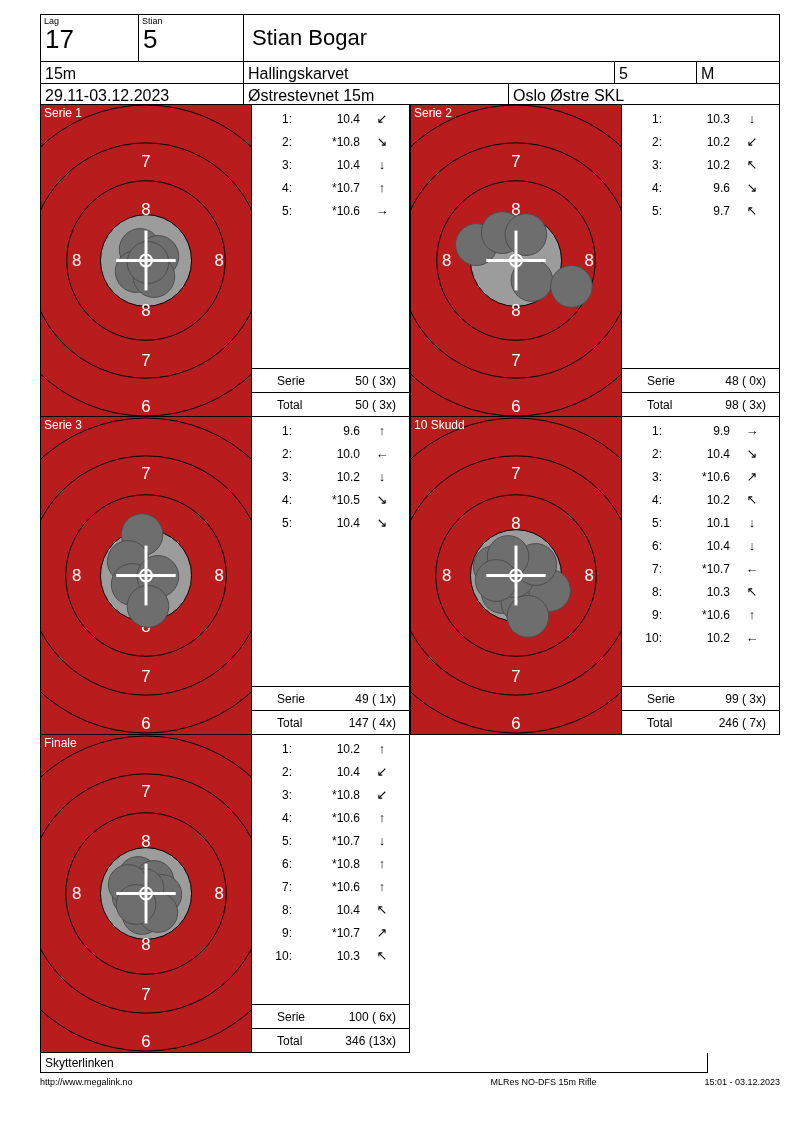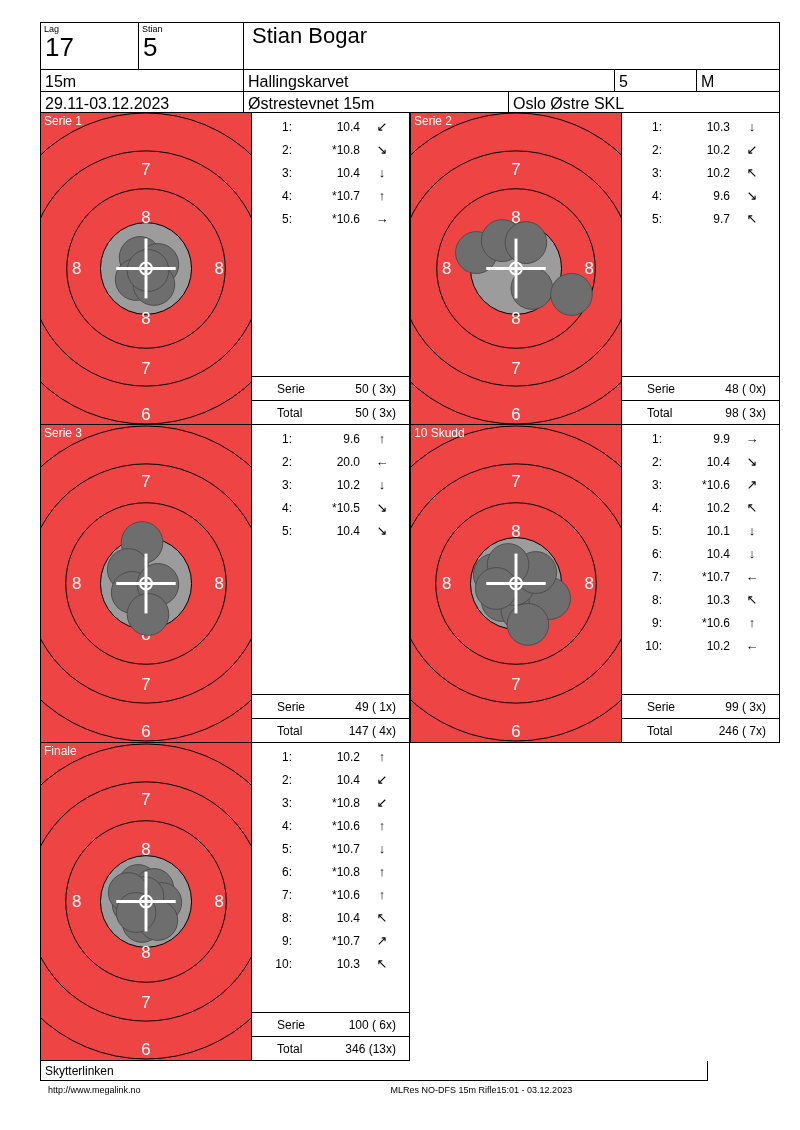--- a/index.html
+++ b/index.html
@@ -5,51 +5,51 @@
   html,body{margin:0;padding:0;}
   body{
     width:800px;height:1130px;
     background:#ffffff;
     font-family:"Liberation Sans", sans-serif;
     color:#000;
     font-size:12px;
     position:relative;
   }
   .sheet{
-    position:absolute;left:40px;top:22px;width:740px;height:1102px;
+    position:absolute;left:40px;top:14px;width:740px;height:1102px;
   }
   
   .hdr{border:1px solid #000;border-bottom:none;width:740px;box-sizing:border-box;}
   .hdr-row1{display:flex;height:46px;}
   .cell{border-right:1px solid #000;box-sizing:border-box;position:relative;}
   .cell:last-child{border-right:none;}
   .lbl{font-size:9px;padding:1px 3px 0 3px;line-height:10px;}
   .big{font-size:26px;line-height:26px;padding-left:4px;font-weight:normal;}
   .c-lag{width:98px;}
   .c-skive{width:105px;}
-  .c-name{flex:1;display:flex;}
+  .c-name{flex:1;display:flex;align-items:center;}
   .c-name .nm{font-size:22px;padding-left:8px;}
   .hdr-row2{display:flex;height:21px;border-top:1px solid #000;}
   .hdr-row3{display:flex;height:20px;border-top:1px solid #000;border-bottom:1px solid #000;}
   .hdr-row2 .cell,.hdr-row3 .cell{padding:3px 0 0 4px;font-size:16px;}
   .r2-a{width:203px;}
   .r2-b{flex:1;}
   .r2-c{width:82px;}
   .r2-d{width:82px;}
   .r3-a{width:203px;}
   .r3-b{width:265px;}
   .r3-c{flex:1;}
 
   
   .grid{width:740px;box-sizing:border-box;}
   .band{display:flex;width:740px;}
   .quad{width:370px;box-sizing:border-box;display:flex;position:relative;}
   .target{
     width:212px;box-sizing:border-box;position:relative;
-    background:#ef4444;border:1px solid #000;border-top:none;
+    background:#b91c1c;border:1px solid #000;border-top:none;
   }
   .band .quad:first-child .target{border-left:1px solid #000;}
   .tgt-label{position:absolute;left:3px;top:1px;color:#fff;font-size:12px;z-index:6;}
   .rings{position:absolute;left:0;top:0;width:100%;height:100%;}
   .scorecol{
     width:158px;box-sizing:border-box;
     border-right:1px solid #000;border-bottom:1px solid #000;
     background:#fff;display:flex;flex-direction:column;
   }
   .shots{flex:1;padding-top:2px;}
@@ -61,22 +61,22 @@
   .sum-l{width:48px;padding-left:5px;margin-left:20px;}
   .sum-r{flex:1;text-align:right;padding-right:13px;}
   .empty-quad{width:370px;box-sizing:border-box;}
 
   
   .foot{
     width:668px;box-sizing:border-box;border:1px solid #000;border-top:none;
     height:20px;padding:3px 0 0 4px;font-size:12px;
   }
   .foot2{
-    width:740px;display:flex;justify-content:flex-start;
-    font-size:9px;padding-top:4px;box-sizing:border-box;margin-left:8px;
+    width:740px;display:flex;justify-content:space-between;
+    font-size:9px;padding-top:4px;box-sizing:border-box;
   }
   .foot2 .mid{margin-left:250px;}
   text{font-family:"Liberation Sans", sans-serif;}
 </style>
 </head>
 <body>
 
 <div class="sheet">
 
   <div class="hdr">
@@ -280,21 +280,21 @@
         </div>
         <div class="scorecol">
           <div class="shots">
             <div class="shotline">
                 <span class="sh-n">1:</span>
                 <span class="sh-v">9.6</span>
                 <span class="sh-a">↑</span>
               </div>
             <div class="shotline">
                 <span class="sh-n">2:</span>
-                <span class="sh-v">20.0</span>
+                <span class="sh-v">10.0</span>
                 <span class="sh-a">←</span>
               </div>
             <div class="shotline">
                 <span class="sh-n">3:</span>
                 <span class="sh-v">10.2</span>
                 <span class="sh-a">↓</span>
               </div>
             <div class="shotline">
                 <span class="sh-n">4:</span>
                 <span class="sh-v">*10.5</span>

